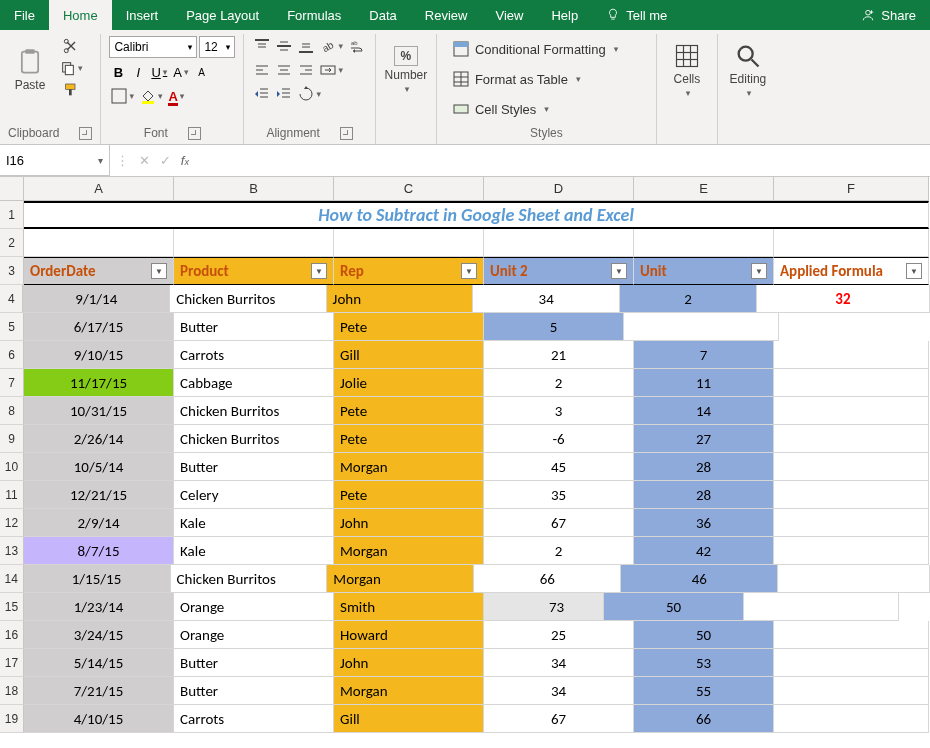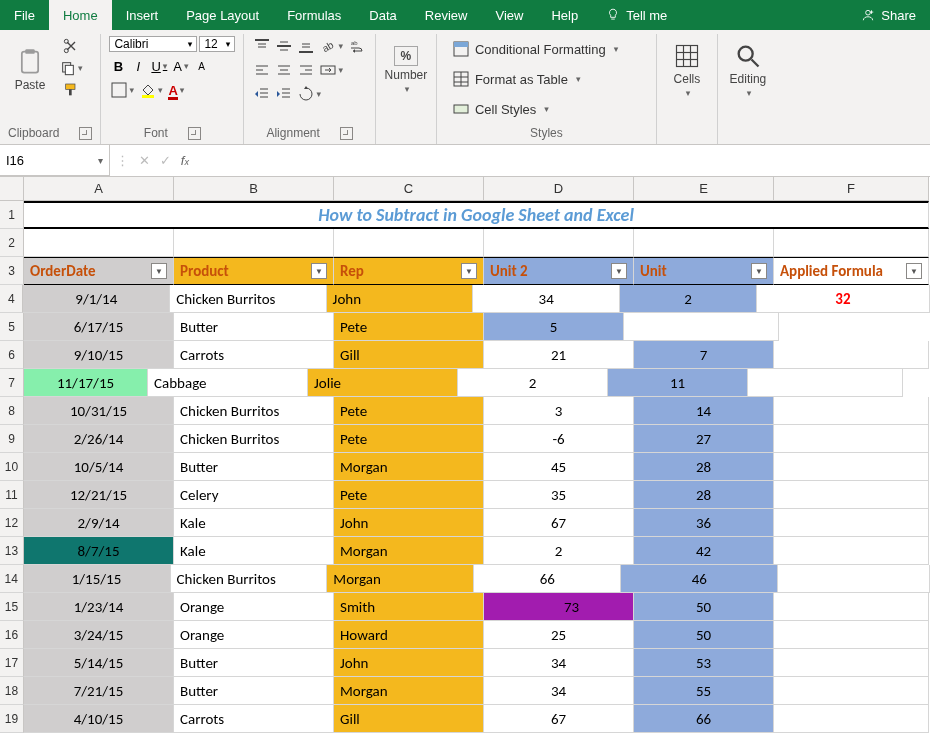--- a/index.html
+++ b/index.html
@@ -79,21 +79,21 @@
   .btn-icon svg{width:16px;height:16px;}
   .btn-big {
     display:flex;flex-direction:column;align-items:center;justify-content:center;
     width:44px;height:68px;color:#444;cursor:pointer;gap:2px;font-size:12px;
   }
   .btn-big svg{width:28px;height:28px;}
   .dropdown-caret:after{
     content:"▾"; font-size:9px; color:#666; margin-left:2px;
   }
   .font-combo, .size-combo {
-    border:1px solid #a6a6a6; background:#fff; height:16px;
+    border:1px solid #a6a6a6; background:#fff; height:22px;
     display:flex;align-items:center;padding:0 4px;font-size:12px;
   }
   .font-combo{width:88px;} .size-combo{width:36px;}
   .row{display:flex;align-items:center;gap:2px;}
   .styles-list{display:flex;flex-direction:column;gap:8px;padding:2px 4px;}
   .styles-item{display:flex;align-items:center;font-size:13px;color:#333;gap:6px;height:22px;padding:0 4px;cursor:pointer;}
   .styles-item svg{width:16px;height:16px;}
   
   .formula-bar {
     height:32px;display:flex;align-items:stretch;
@@ -514,21 +514,21 @@
         <div class="row-header">6</div>
         <div class="cell" style="width: 150px; background: rgb(208, 206, 206); justify-content: center;">9/10/15</div>
         <div class="cell" style="width: 160px; background: rgb(255, 255, 255); justify-content: flex-start;">Carrots</div>
         <div class="cell" style="width: 150px; background: rgb(244, 184, 30); justify-content: flex-start;">Gill</div>
         <div class="cell" style="width: 150px; background: rgb(255, 255, 255); justify-content: center;">21</div>
         <div class="cell" style="width: 140px; background: rgb(142, 170, 219); justify-content: center;">7</div>
         <div class="cell" style="width: 155px; background: rgb(255, 255, 255); justify-content: center;"></div>
       </div>
       <div class="grid-row">
         <div class="row-header">7</div>
-        <div class="cell" style="width: 124px; background: #86efac; justify-content: center;">11/17/15</div>
+        <div class="cell" style="width: 150px; background: #84cc16; justify-content: center;">11/17/15</div>
         <div class="cell" style="width: 160px; background: rgb(255, 255, 255); justify-content: flex-start;">Cabbage</div>
         <div class="cell" style="width: 150px; background: rgb(244, 184, 30); justify-content: flex-start;">Jolie</div>
         <div class="cell" style="width: 150px; background: rgb(255, 255, 255); justify-content: center;">2</div>
         <div class="cell" style="width: 140px; background: rgb(142, 170, 219); justify-content: center;">11</div>
         <div class="cell" style="width: 155px; background: rgb(255, 255, 255); justify-content: center;"></div>
       </div>
       <div class="grid-row">
         <div class="row-header">8</div>
         <div class="cell" style="width: 150px; background: rgb(208, 206, 206); justify-content: center;">10/31/15</div>
         <div class="cell" style="width: 160px; background: rgb(255, 255, 255); justify-content: flex-start;">Chicken Burritos</div>
@@ -568,42 +568,42 @@
         <div class="row-header">12</div>
         <div class="cell" style="width: 150px; background: rgb(208, 206, 206); justify-content: center; text-align: center;">2/9/14</div>
         <div class="cell" style="width: 160px; background: rgb(255, 255, 255); justify-content: flex-start;">Kale</div>
         <div class="cell" style="width: 150px; background: rgb(244, 184, 30); justify-content: flex-start;">John</div>
         <div class="cell" style="width: 150px; background: rgb(255, 255, 255); justify-content: center;">67</div>
         <div class="cell" style="width: 140px; background: rgb(142, 170, 219); justify-content: center;">36</div>
         <div class="cell" style="width: 155px; background: rgb(255, 255, 255); justify-content: center;"></div>
       </div>
       <div class="grid-row">
         <div class="row-header">13</div>
-        <div class="cell" style="width: 150px; background: #0f766e; justify-content: center;">8/7/15</div>
+        <div class="cell" style="width: 150px; background: #c4b5fd; justify-content: center;">8/7/15</div>
         <div class="cell" style="width: 160px; background: rgb(255, 255, 255); justify-content: flex-start;">Kale</div>
         <div class="cell" style="width: 150px; background: rgb(244, 184, 30); justify-content: flex-start;">Morgan</div>
         <div class="cell" style="width: 150px; background: rgb(255, 255, 255); justify-content: center;">2</div>
         <div class="cell" style="width: 140px; background: rgb(142, 170, 219); justify-content: center;">42</div>
         <div class="cell" style="width: 155px; background: rgb(255, 255, 255); justify-content: center;"></div>
       </div>
       <div class="grid-row">
         <div class="row-header">14</div>
         <div class="cell" style="width: 150px; background: rgb(208, 206, 206); justify-content: center;">1/15/15</div>
         <div class="cell" style="width: 160px; background: rgb(255, 255, 255); justify-content: flex-start;">Chicken Burritos</div>
         <div class="cell" style="width: 150px; background: rgb(244, 184, 30); justify-content: flex-start;">Morgan</div>
         <div class="cell" style="width: 150px; background: rgb(255, 255, 255); justify-content: center;">66</div>
         <div class="cell" style="width: 160px; background: rgb(142, 170, 219); justify-content: center;">46</div>
         <div class="cell" style="width: 155px; background: rgb(255, 255, 255); justify-content: center;"></div>
       </div>
       <div class="grid-row">
         <div class="row-header">15</div>
         <div class="cell" style="width: 150px; background: rgb(208, 206, 206); justify-content: center;">1/23/14</div>
         <div class="cell" style="width: 160px; background: rgb(255, 255, 255); justify-content: flex-start;">Orange</div>
         <div class="cell" style="width: 150px; background: rgb(244, 184, 30); justify-content: flex-start;">Smith</div>
-        <div class="cell" style="width: 150px; background: #a21caf; justify-content: center; padding-left: 32px;">73</div>
+        <div class="cell" style="width: 120px; background: #e5e5e5; justify-content: center; padding-left: 32px;">73</div>
         <div class="cell" style="width: 140px; background: rgb(142, 170, 219); justify-content: center;">50</div>
         <div class="cell" style="width: 155px; background: rgb(255, 255, 255); justify-content: center;"></div>
       </div>
       <div class="grid-row">
         <div class="row-header">16</div>
         <div class="cell" style="width: 150px; background: rgb(208, 206, 206); justify-content: center;">3/24/15</div>
         <div class="cell" style="width: 160px; background: rgb(255, 255, 255); justify-content: flex-start;">Orange</div>
         <div class="cell" style="width: 150px; background: rgb(244, 184, 30); justify-content: flex-start;">Howard</div>
         <div class="cell" style="width: 150px; background: rgb(255, 255, 255); justify-content: center;">25</div>
         <div class="cell" style="width: 140px; background: rgb(142, 170, 219); justify-content: center;">50</div>

